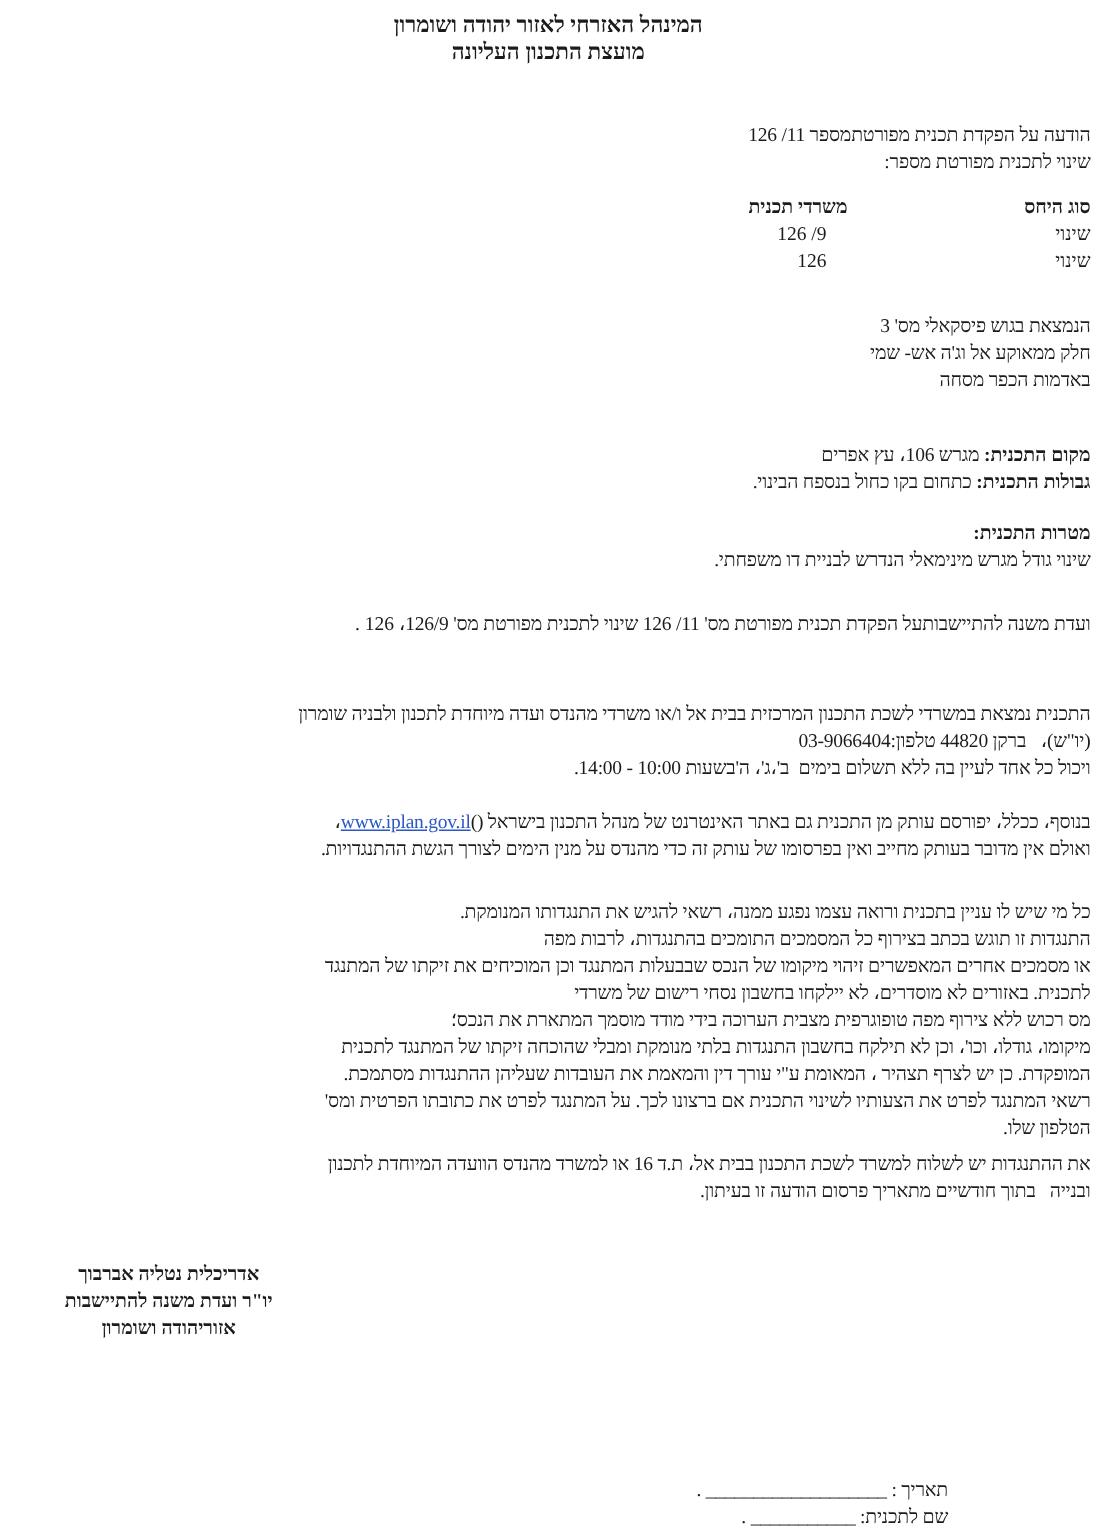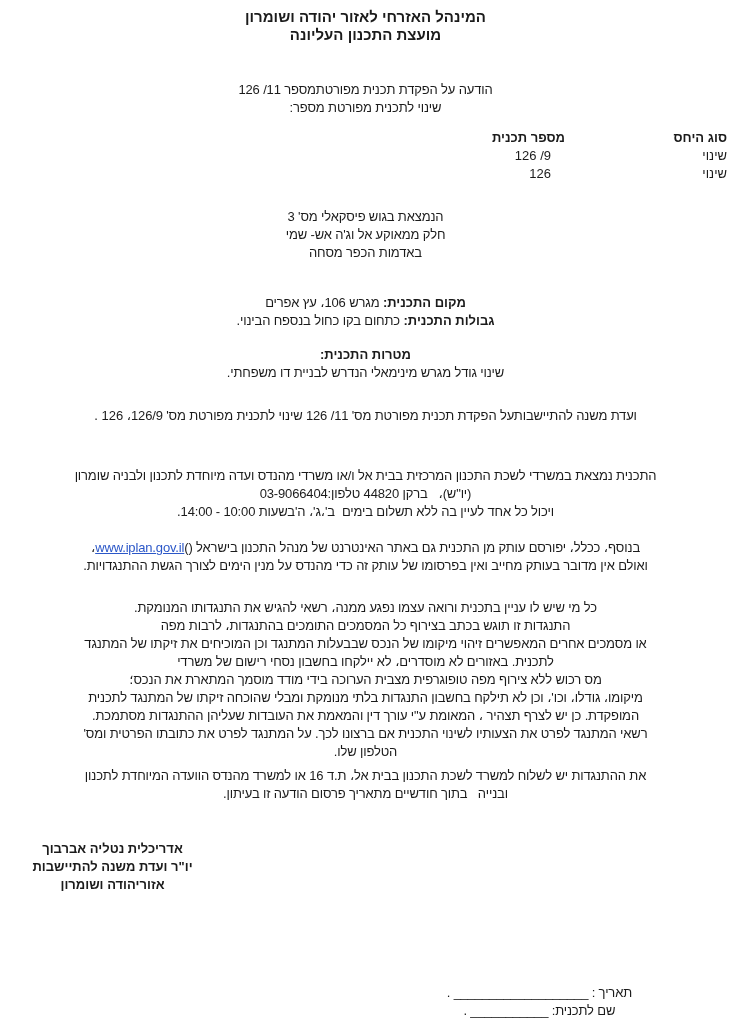--- a/index.html
+++ b/index.html
@@ -2,27 +2,27 @@
 <html lang="he" dir="rtl"><head>
 <meta charset="utf-8">
 <style>
   html,body{margin:0;padding:0;background:#ffffff;}
   .page{
     position:relative;
     width:735px;height:1024px;
     background:#ffffff;
     color:#1b1b1b;
     direction:rtl;
-    font-family:Liberation Sans, sans-serif;
+    font-family:Liberation Serif, serif;
     font-size:13px;
     line-height:18px;
     overflow:hidden;
   }
   .blk{position:absolute;right:8px;left:4px;}
-  .ln{white-space:pre;text-align:center;letter-spacing:-0.15px;}
+  .ln{white-space:pre;text-align:right;letter-spacing:-0.15px;}
   .center-head{text-align:center;font-weight:bold;font-size:15px;line-height:18px;letter-spacing:0;}
   b.lbl{font-weight:bold;letter-spacing:0;}
   .rel-table{
     position:absolute;top:129px;right:8px;
     display:grid;grid-template-columns:162px 115px;
   }
   .rt-cell{text-align:right;white-space:pre;line-height:18px;}
   .rt-head{font-weight:bold;}
   .rt-num{padding-right:14px;}
   .rt-numhead{padding-right:0;}
@@ -46,21 +46,21 @@
     <div class="ln center-head">מועצת התכנון העליונה</div>
   </div>
 
   <div class="blk" style="top:81px;">
     <div class="ln">הודעה על הפקדת תכנית מפורטתמספר 11/ 126</div>
     <div class="ln">שינוי לתכנית מפורטת מספר:</div>
   </div>
 
   <div class="rel-table">
     <div class="rt-cell rt-head">סוג היחס</div>
-    <div class="rt-cell rt-head rt-numhead">מספר תכנית</div>
+    <div class="rt-cell rt-head rt-numhead">משרדי תכנית</div>
     <div class="rt-cell">שינוי</div>
     <div class="rt-cell rt-num">9/ 126</div>
     <div class="rt-cell">שינוי</div>
     <div class="rt-cell rt-num">126</div>
   </div>
 
   <div class="blk" style="top:208px;">
     <div class="ln">הנמצאת בגוש פיסקאלי מס' 3</div>
     <div class="ln">חלק ממאוקע אל וג'ה אש- שמי</div>
     <div class="ln">באדמות הכפר מסחה</div>

